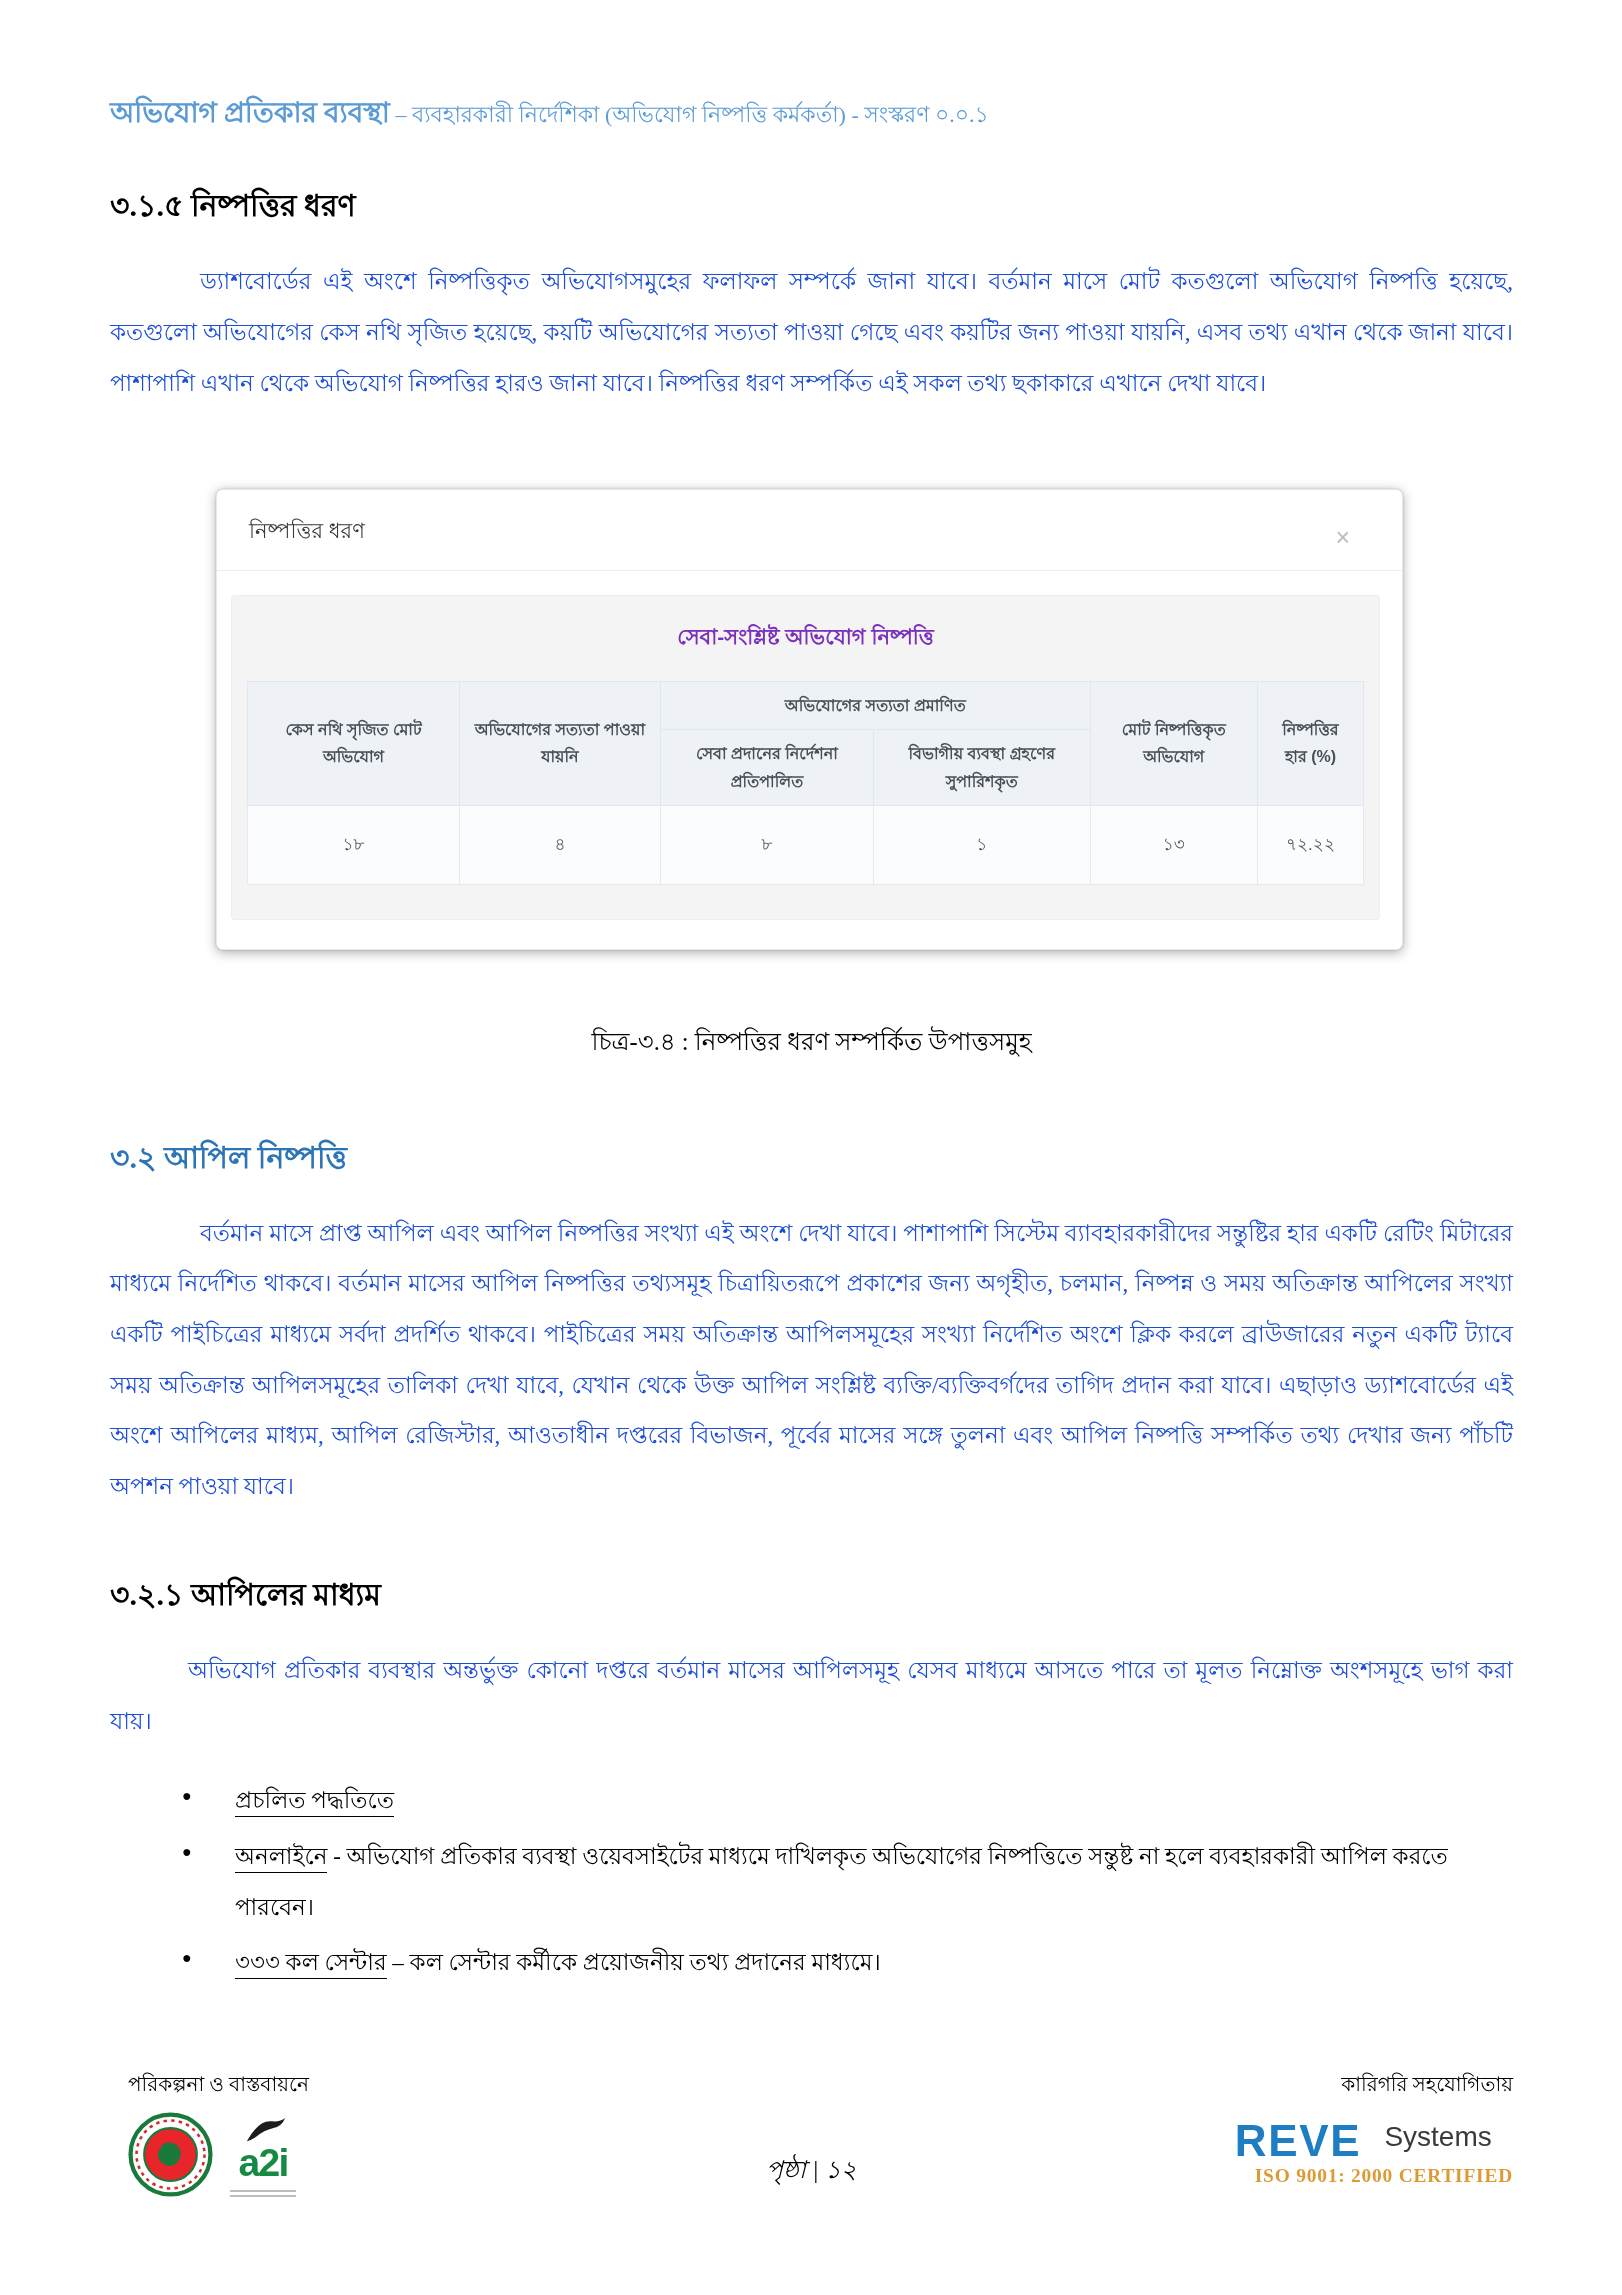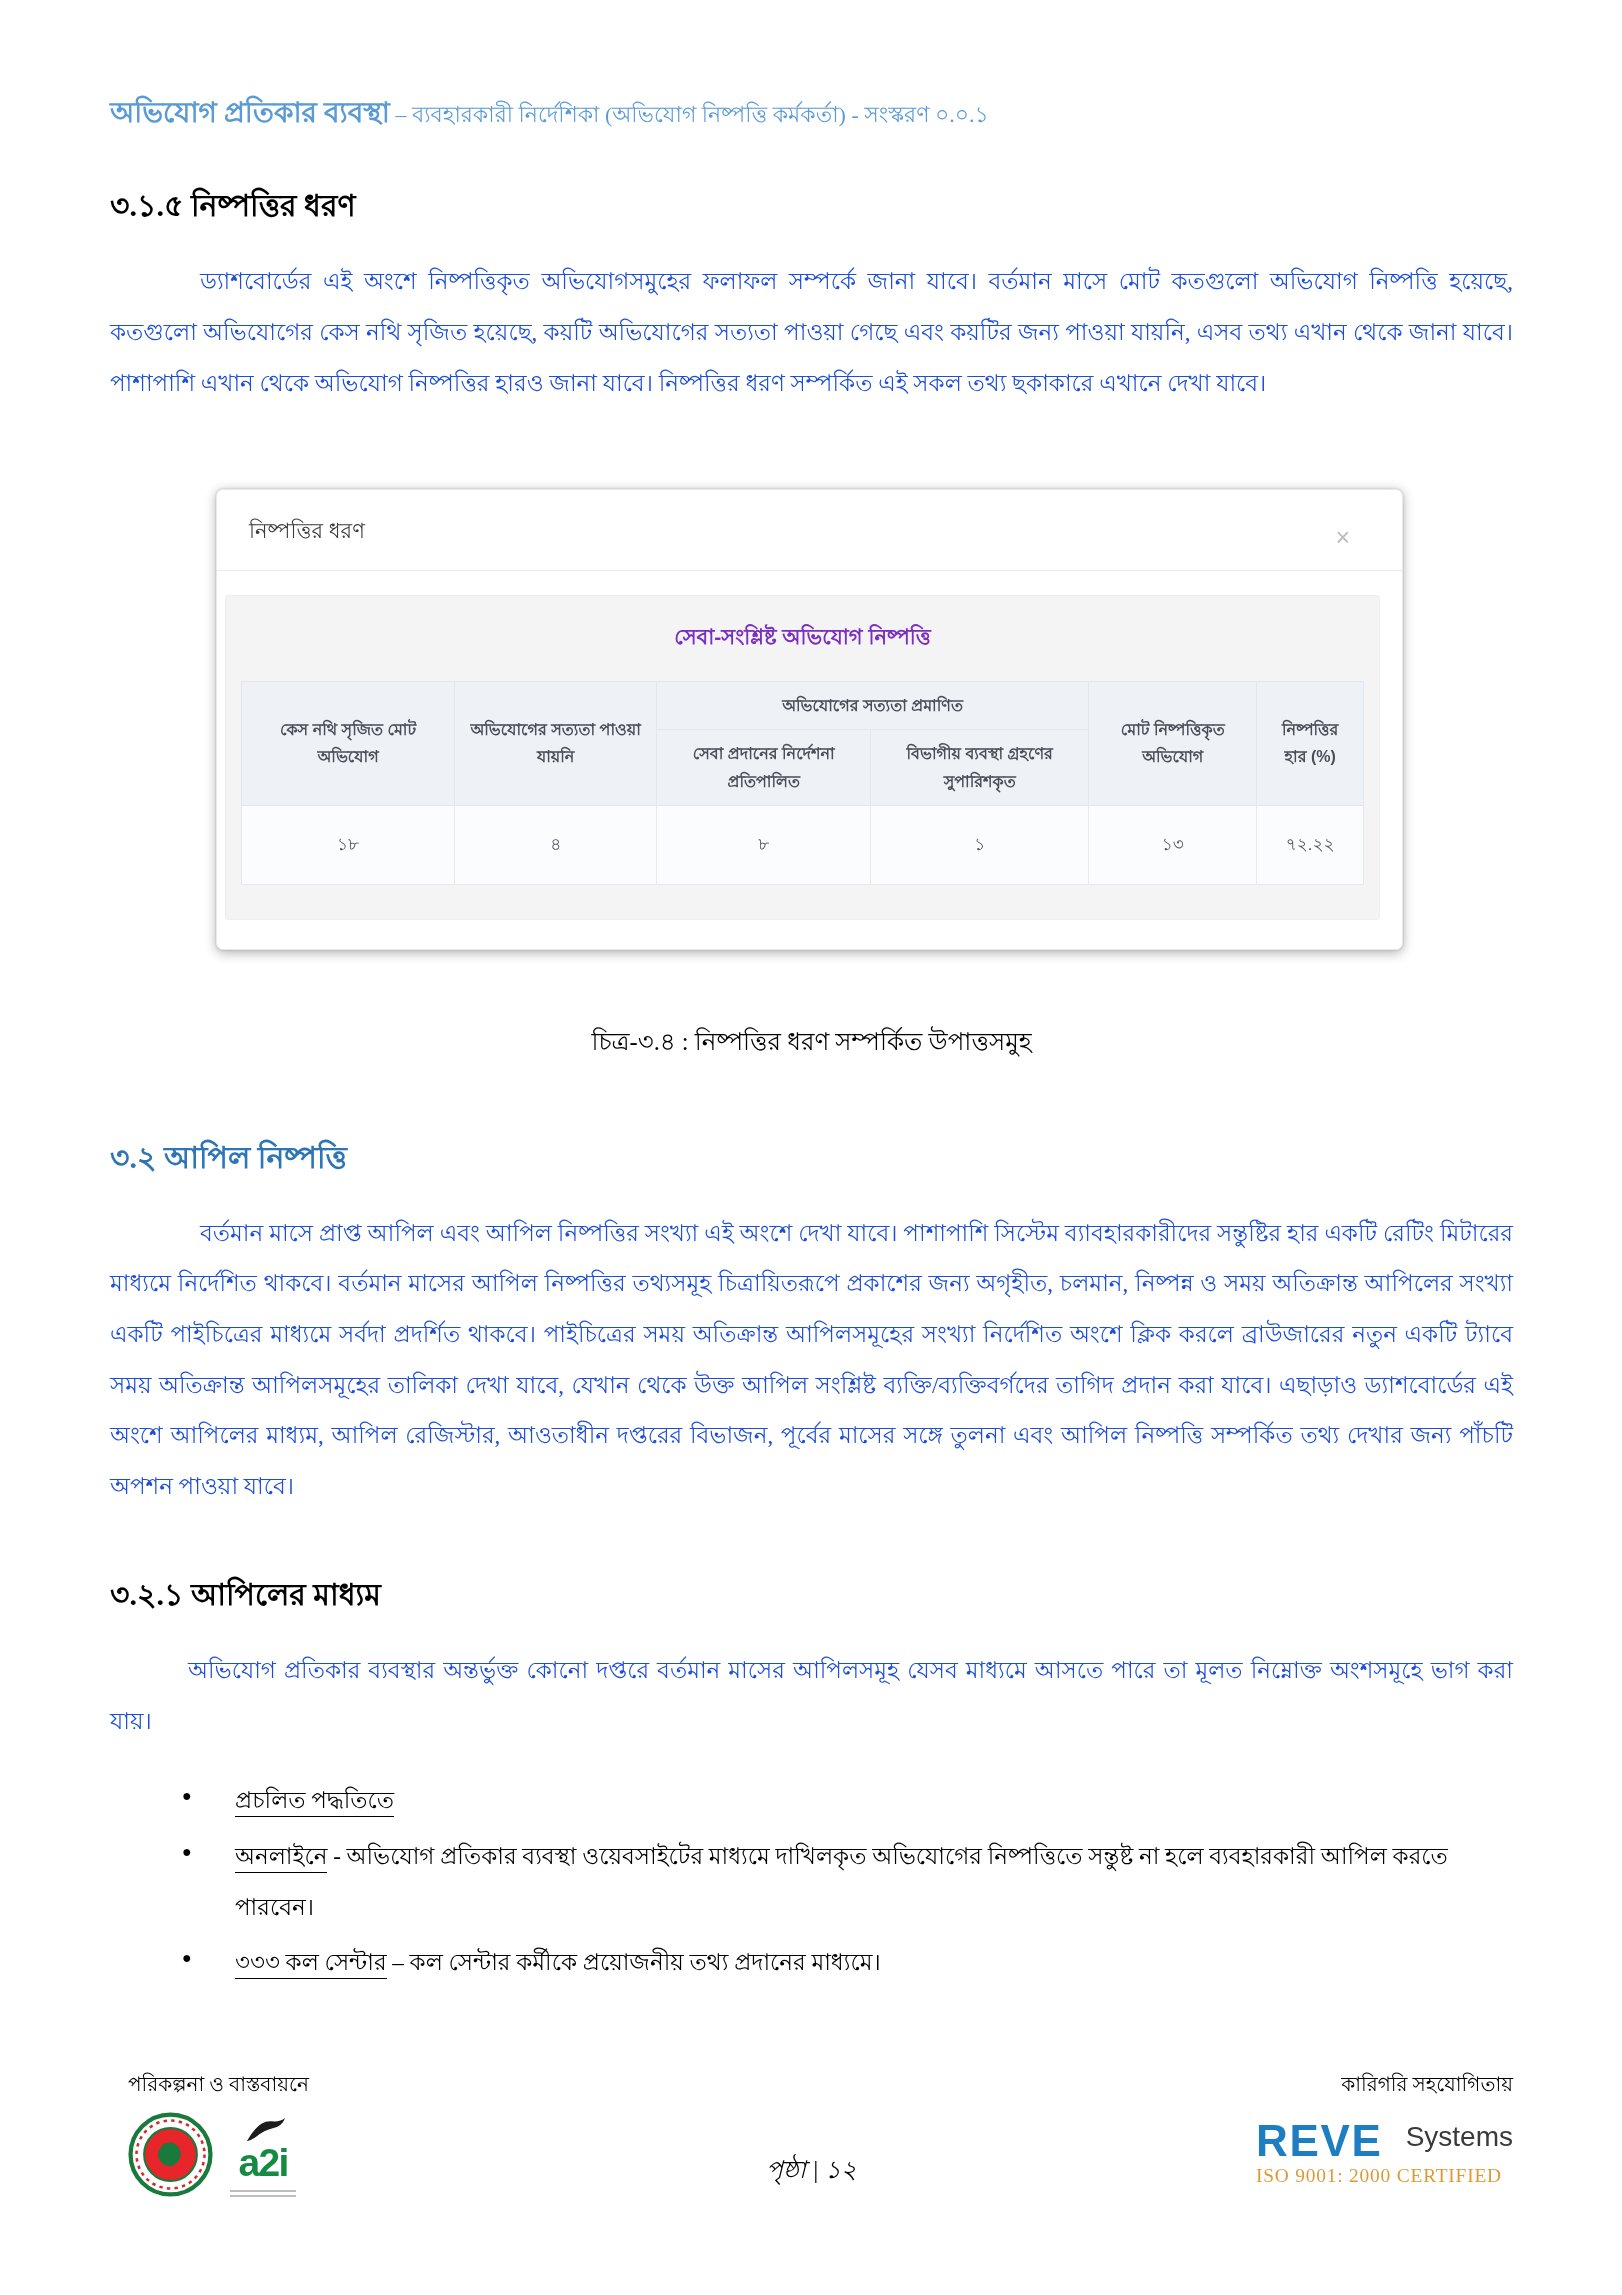--- a/index.html
+++ b/index.html
@@ -37,21 +37,21 @@
     box-shadow:0 2.5px 12px rgba(0,0,0,0.30), 0 0 2.5px rgba(0,0,0,0.18);
     font-family:"Liberation Sans","DejaVu Sans",sans-serif;
   }
   .modal-header {
     display:flex; justify-content:space-between; align-items:flex-end;
     padding:25px 52px 20px 32px; border-bottom:0.8px solid #ececec;
   }
   .modal-title { font-size:21px; color:#3a3a3a; }
   .modal-close { font-size:25px; color:#bdbdbd; line-height:1; cursor:default;
                  font-family:"Liberation Sans",sans-serif; }
-  .modal-body { padding:24px 22px 29px 8px; }
+  .modal-body { padding:24px 22px 29px 14px; }
   .panel {
     background:#f4f4f4; border:0.8px solid #ededed; border-radius:3.4px;
     padding:25px 15px 34px 15px;
   }
   .panel-title { text-align:center; font-size:21px; font-weight:bold; color:#7B2FBE; }
 
   table.stats { width:100%; border-collapse:collapse; margin-top:25px; background:#fbfcfe; }
   table.stats th {
     background:#eef2f7; border:0.8px solid #e2e7ee; font-size:16px; font-weight:600;
     color:#4a4f57; text-align:center; padding:10px 12px; line-height:1.7;
@@ -82,22 +82,22 @@
   .a2i-cap { margin-top:5px; width:66px; }
   .a2i-cap div { height:2.5px; background:#bdbdbd; margin-top:2.5px; }
 
   .page-num { position:absolute; left:0; right:0; top:2151px; text-align:center; font-size:24.5px;font-style:italic; }
 
   .reve { display:inline-block; text-align:left; margin-top:18.6px;
           font-family:"Liberation Sans","DejaVu Sans",sans-serif; }
   .reve-line1 { display:flex; align-items:flex-start; gap:23px; }
   .reve-name { font-size:44px; font-weight:bold; color:#1F7EC2; letter-spacing:1.7px; line-height:0.9; }
   .reve-sys  { font-size:28px; color:#3a3a3a; }
-  .reve-iso  { margin-top:5px; font-size:19.4px; font-weight:normal; color:#DD9933;
-               font-family:"Liberation Serif",serif; letter-spacing:0.8px; }
+  .reve-iso  { margin-top:5px; font-size:19.4px; font-weight:bold; color:#DD9933;
+               font-family:"Liberation Serif",serif; letter-spacing:0.8px;margin-left:20px; }
 </style>
 </head>
 <body>
 
 <div class="page">
   <div class="content">
 
     <div class="doc-header">
       <span class="doc-title">অভিযোগ প্রতিকার ব্যবস্থা</span><span class="doc-sub"> – ব্যবহারকারী নির্দেশিকা (অভিযোগ নিষ্পত্তি কর্মকর্তা) - সংস্করণ ০.০.১</span>
     </div>

